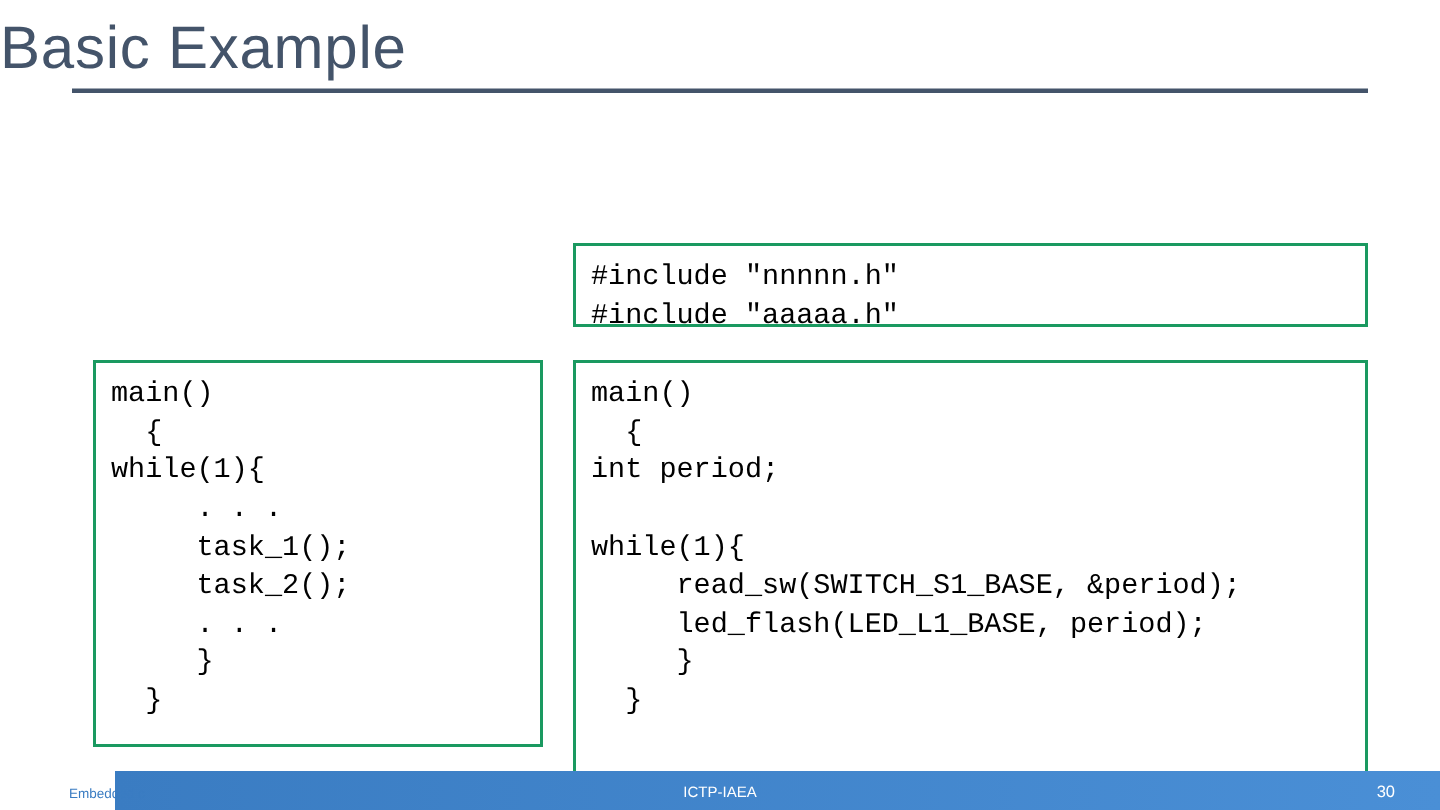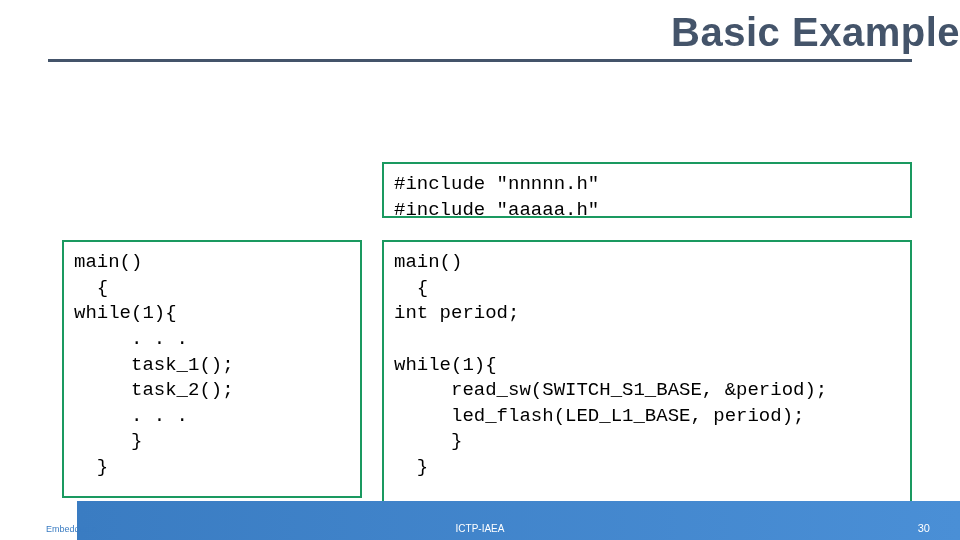--- a/index.html
+++ b/index.html
@@ -1,37 +1,37 @@
 <!DOCTYPE html>
 <html><head>
 <meta charset="utf-8">
 <style>
   * { margin: 0; padding: 0; box-sizing: border-box; }
   html, body { width: 960px; height: 540px; font-family: Arial, sans-serif; overflow: hidden; background: #fff; }
   .slide { width: 960px; height: 540px; position: relative; }
-  .title { text-align: right; font-size: 40px; font-weight: 700; color: #44546a; padding-top: 10px; letter-spacing: 0.5px; }
+  .title { text-align: left; font-size: 40px; font-weight: 400; color: #44546a; padding-top: 10px; letter-spacing: 0.5px; }
   .title-rule { border: none; border-top: 3px solid #44546a; margin: 4px 48px 0 48px; }
   .content { position: relative; width: 100%; height: calc(100% - 110px); }
   .codebox {
     position: absolute;
     border: 2px solid #1a9960;
     background: #fff;
     padding: 8px 10px;
     font-family: "Courier New", monospace;
     font-size: 19px;
     line-height: 1.35;
     color: #000;
     white-space: pre;
   }
   .box-includes { left: 382px; top: 100px; width: 530px; height: 56px; }
   .box-left     { left: 62px;  top: 178px; width: 300px; height: 258px; }
   .box-right    { left: 382px; top: 178px; width: 530px; height: 280px; }
   .footer {
     position: absolute; left: 0; right: 0; bottom: 0;
-    height: 39px;
+    height: 26px;
     background: linear-gradient(to right, #ffffff 0%, #ffffff 8%, #3a7cc2 8%, #4a8fd6 100%);
     display: flex; align-items: center;
     color: #fff;
     font-size: 10px;
   }
   .footer-left  { position: absolute; left: 46px;  bottom: 6px; color: #3a7cc2; font-size: 9px; }
   .footer-center{ position: absolute; left: 50%; transform: translateX(-50%); bottom: 6px; color: #fff; font-size: 10px; margin-top: 44px; }
   .footer-right { position: absolute; right: 30px; bottom: 6px; color: #fff; font-size: 11px; }
 </style>
 </head>

